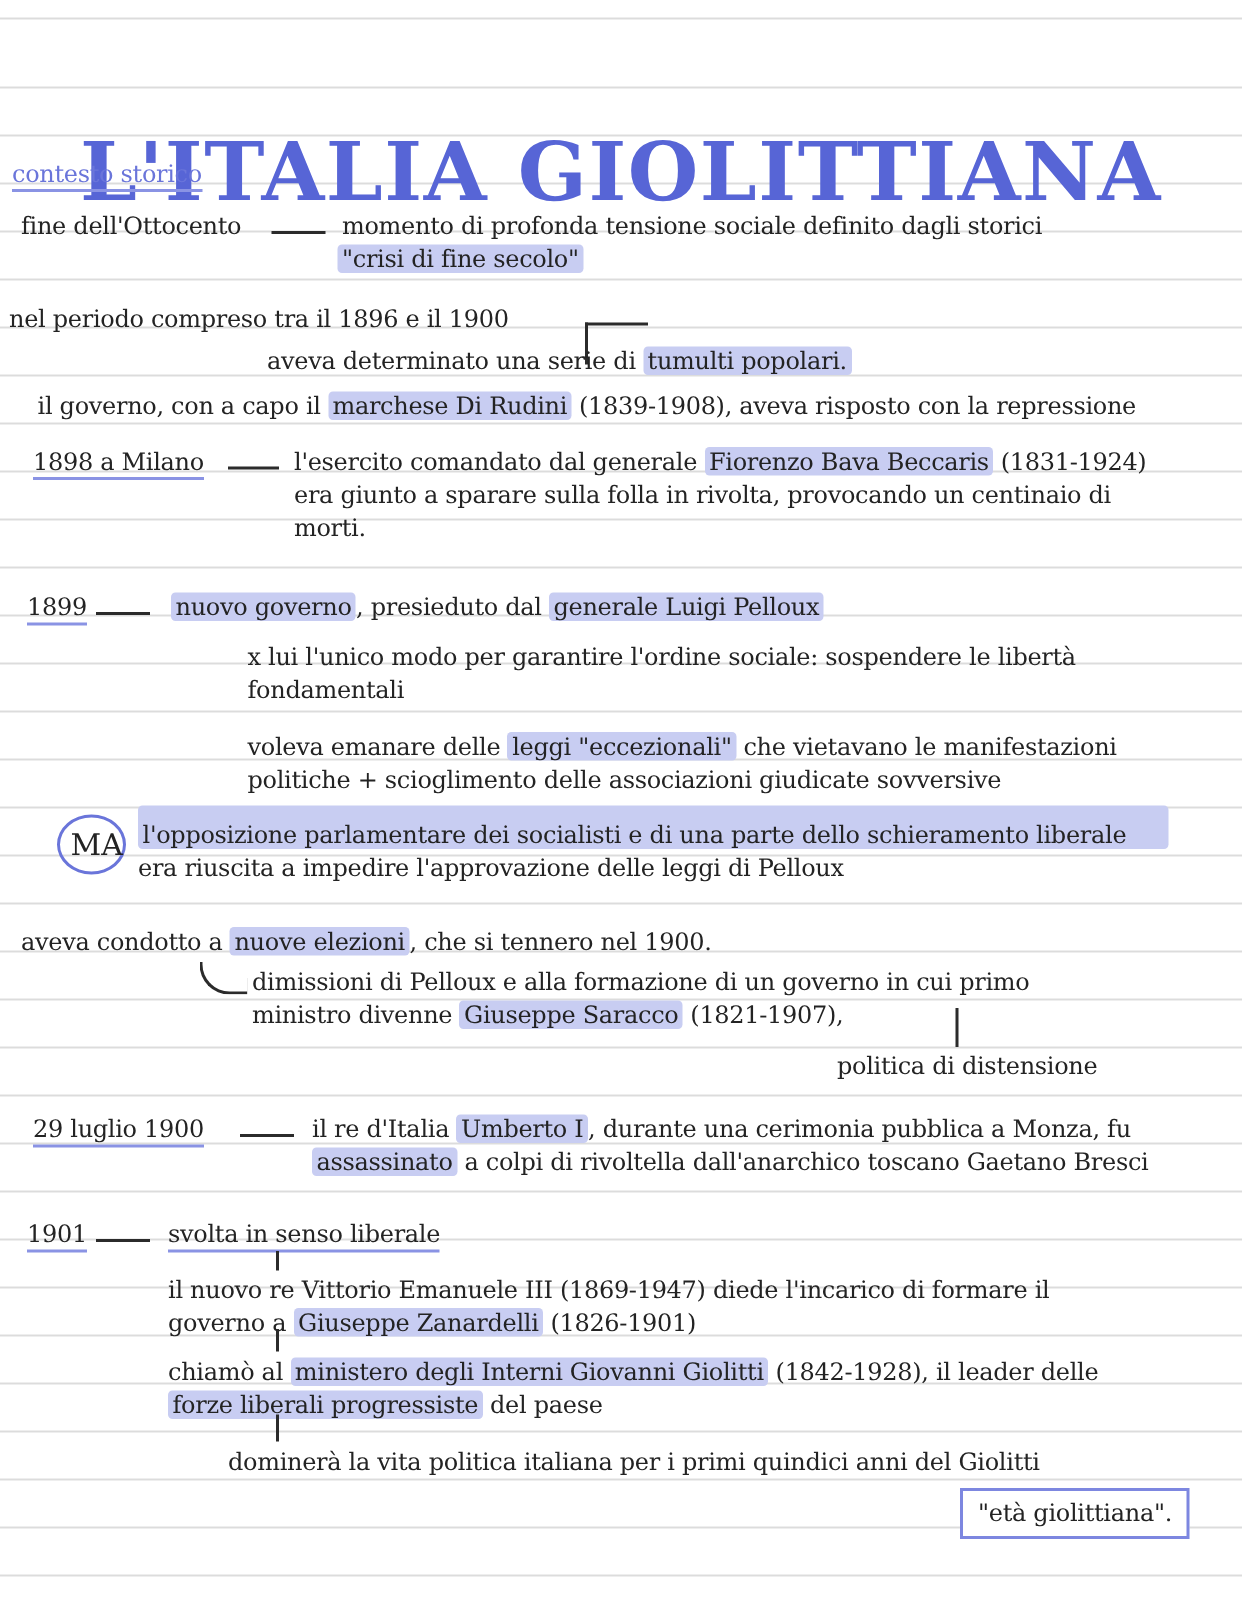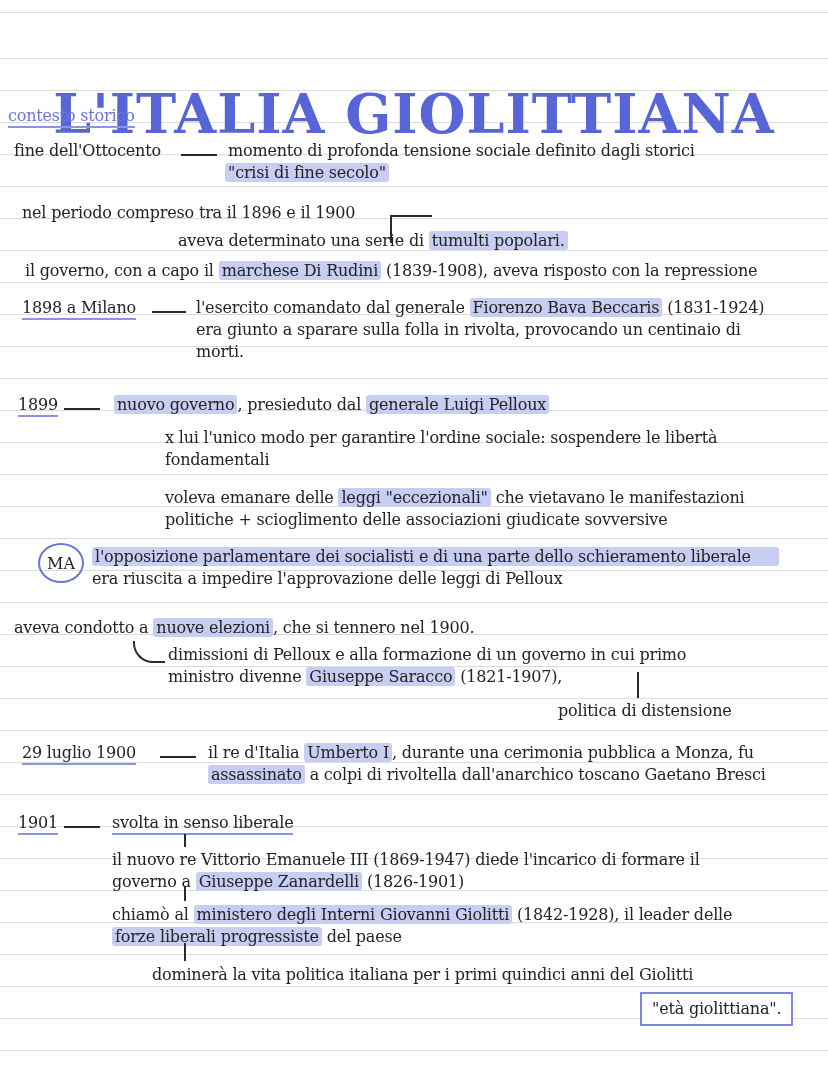--- a/index.html
+++ b/index.html
@@ -15,30 +15,30 @@
   .abs { position:absolute; white-space:nowrap; }
   .t { font-size:16px; line-height:22px; letter-spacing:-0.2px; }
   .title {
     position:absolute; top:46px; left:0; width:828px; text-align:center;
     font-size:54px; font-weight:bold; letter-spacing:1px; color:#5765d6;
     white-space:nowrap;
   }
   .linkish { color:#6a75da; border-bottom:2px solid #8a93e4; padding-bottom:1px; }
   .blue-ul { border-bottom:2px solid #8a93e4; padding-bottom:1px; }
   .hl { background:#c8cdf2; border-radius:3px; padding:0 3px; }
-  .hl-full { background:#c8cdf2; border-radius:3px; padding:0 28px 0 3px; }
+  .hl-full { background:#c8cdf2; border-radius:3px; padding:10px 28px 0 3px; }
   .dash { position:absolute; height:0; border-top:2px solid #2b2b2b; }
   .vline { position:absolute; width:0; border-left:2px solid #2b2b2b; }
   .bracket { position:absolute; border-top:2px solid #2b2b2b; border-left:2px solid #2b2b2b; }
   .curve { position:absolute; border-left:2px solid #2b2b2b; border-bottom:2px solid #2b2b2b; border-bottom-left-radius:20px; }
   .ma-circle {
     position:absolute; left:38px; top:543px; width:42px; height:36px;
     border:2px solid #6a75da; border-radius:50%;
-    display:flex; align-items:center; justify-content:center;
-    font-size:16px; color:#232323;
+    display:flex; align-items:center; justify-content:flex-end;
+    font-size:20px; color:#232323;
   }
   .eta-box {
     position:absolute; left:640px; top:992px;
     border:2px solid #7d87e0; padding:4px 10px; background:#ffffff;
   }
 </style>
 </head>
 <body>
 
 <div class="page">
@@ -49,21 +49,21 @@
     <span class="linkish">contesto storico</span>
   </div>
 
   <div class="abs t" style="left:14px; top:140px;">fine dell'Ottocento</div>
   <div class="dash" style="left:181px; top:154px; width:36px;"></div>
   <div class="abs t" style="left:228px; top:140px;">momento di profonda tensione sociale definito dagli storici</div>
   <div class="abs t" style="left:225px; top:162px;">
     <span class="hl">"crisi di fine secolo"</span>
   </div>
 
-  <div class="abs t" style="left:22px; top:202px;">nel periodo compreso tra il 1896 e il 1900</div>
+  <div class="abs t" style="left:6px; top:202px;">nel periodo compreso tra il 1896 e il 1900</div>
   <div class="bracket" style="left:390px; top:215px; width:40px; height:26px;"></div>
   <div class="abs t" style="left:178px; top:230px;">
     <span>aveva determinato una serie di </span><span class="hl">tumulti popolari.</span>
   </div>
 
   <div class="abs t" style="left:25px; top:260px;">
     <span>il governo, con a capo il </span><span class="hl">marchese Di Rudini</span><span> (1839-1908), aveva risposto con la repressione</span>
   </div>
 
   <div class="abs t" style="left:22px; top:297px;">

